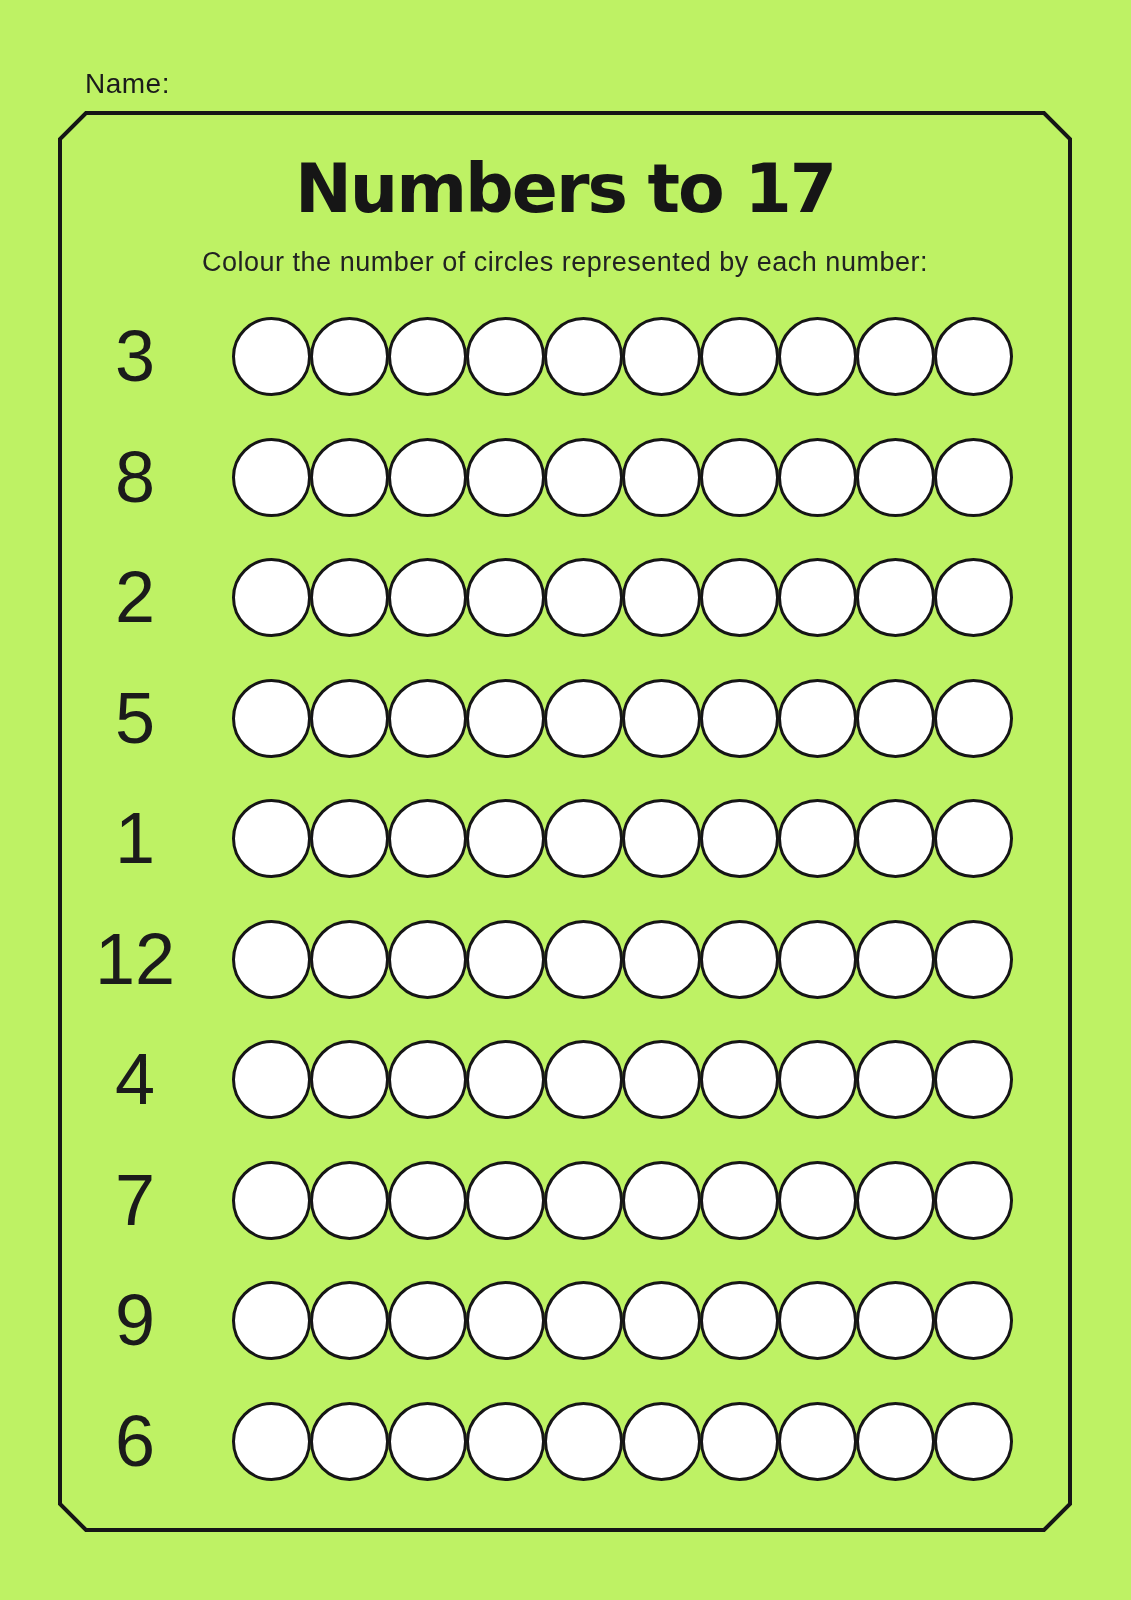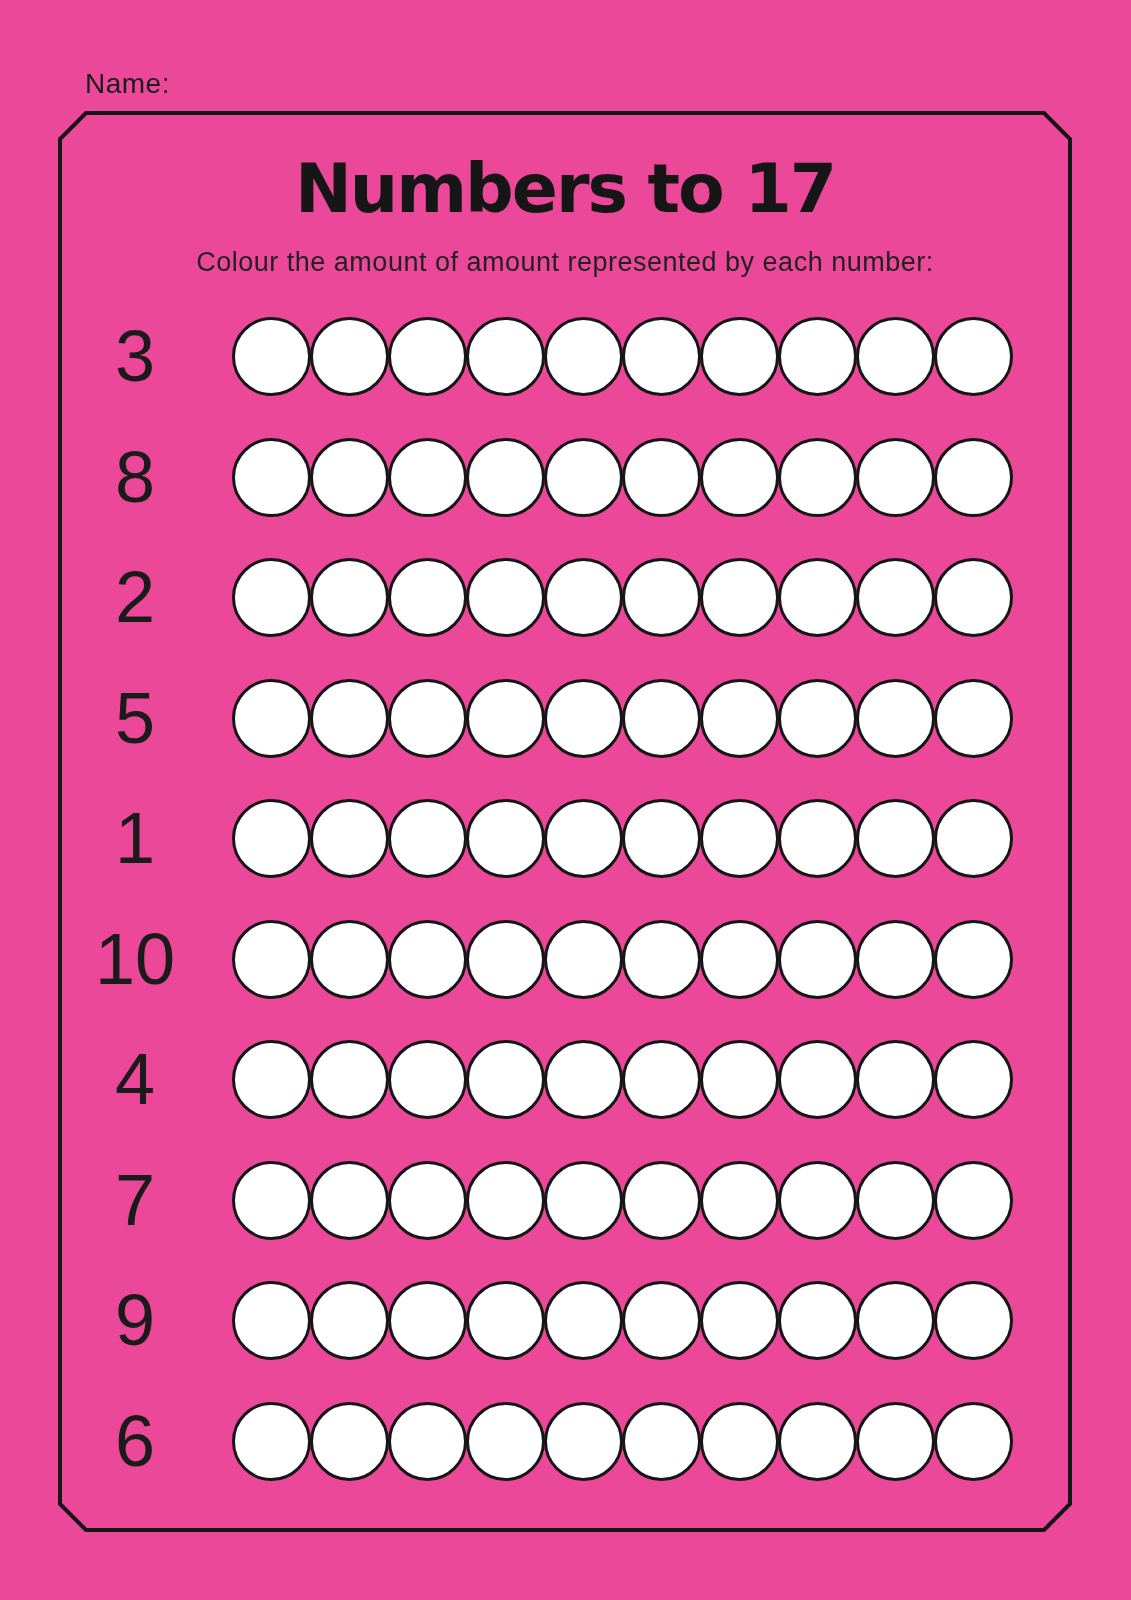--- a/index.html
+++ b/index.html
@@ -4,21 +4,21 @@
 <style>
   html, body {
     margin: 0;
     padding: 0;
     background: #ffffff;
   }
   #page {
     position: relative;
     width: 1131px;
     height: 1600px;
-    background: #ec4899;
+    background: #bef264;
     overflow: hidden;
     font-family: "Liberation Sans", "DejaVu Sans", sans-serif;
     color: #1a1a1a;
   }
   #name-label {
     position: absolute;
     left: 85px;
     top: 68px;
     font-size: 28px;
     font-weight: 400;
@@ -106,21 +106,21 @@
 <div id="page">
 
   <span id="name-label">Name:</span>
 
   <svg id="border-svg" viewBox="0 0 1018 1425" xmlns="http://www.w3.org/2000/svg" aria-hidden="true">
     <polygon points="30,4 988,4 1014,30 1014,1395 988,1421 30,1421 4,1395 4,30" fill="none" stroke="#161616" stroke-width="4" stroke-linejoin="miter"></polygon>
   </svg>
 
   <div id="title">Numbers to 17</div>
 
-  <div id="instruction">Colour the amount of amount represented by each number:</div>
+  <div id="instruction">Colour the number of circles represented by each number:</div>
 
   <div id="rows">
       <div class="row">
         <div class="row-number">3</div>
         <div class="row-spacer"></div>
         <div class="circles">
           <div class="circle"></div>
           <div class="circle"></div>
           <div class="circle"></div>
           <div class="circle"></div>
@@ -190,21 +190,21 @@
           <div class="circle"></div>
           <div class="circle"></div>
           <div class="circle"></div>
           <div class="circle"></div>
           <div class="circle"></div>
           <div class="circle"></div>
           <div class="circle"></div>
         </div>
       </div>
       <div class="row">
-        <div class="row-number">10</div>
+        <div class="row-number">12</div>
         <div class="row-spacer"></div>
         <div class="circles">
           <div class="circle"></div>
           <div class="circle"></div>
           <div class="circle"></div>
           <div class="circle"></div>
           <div class="circle"></div>
           <div class="circle"></div>
           <div class="circle"></div>
           <div class="circle"></div>

